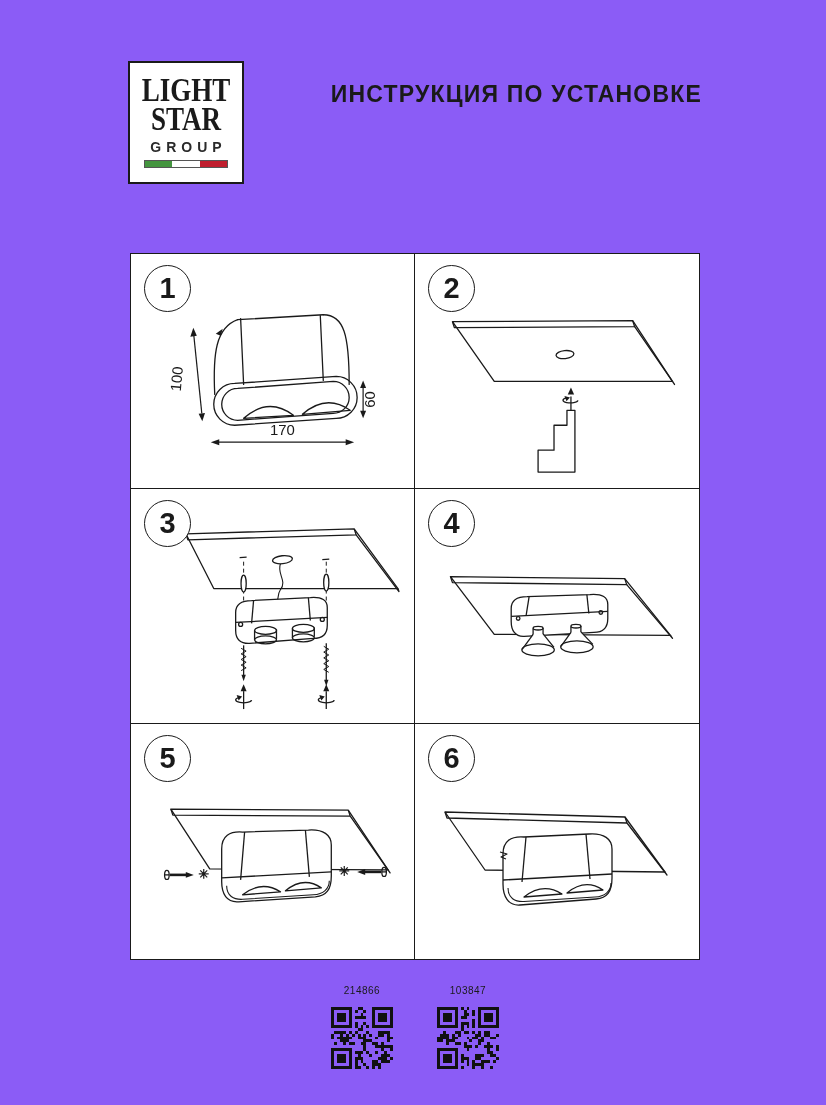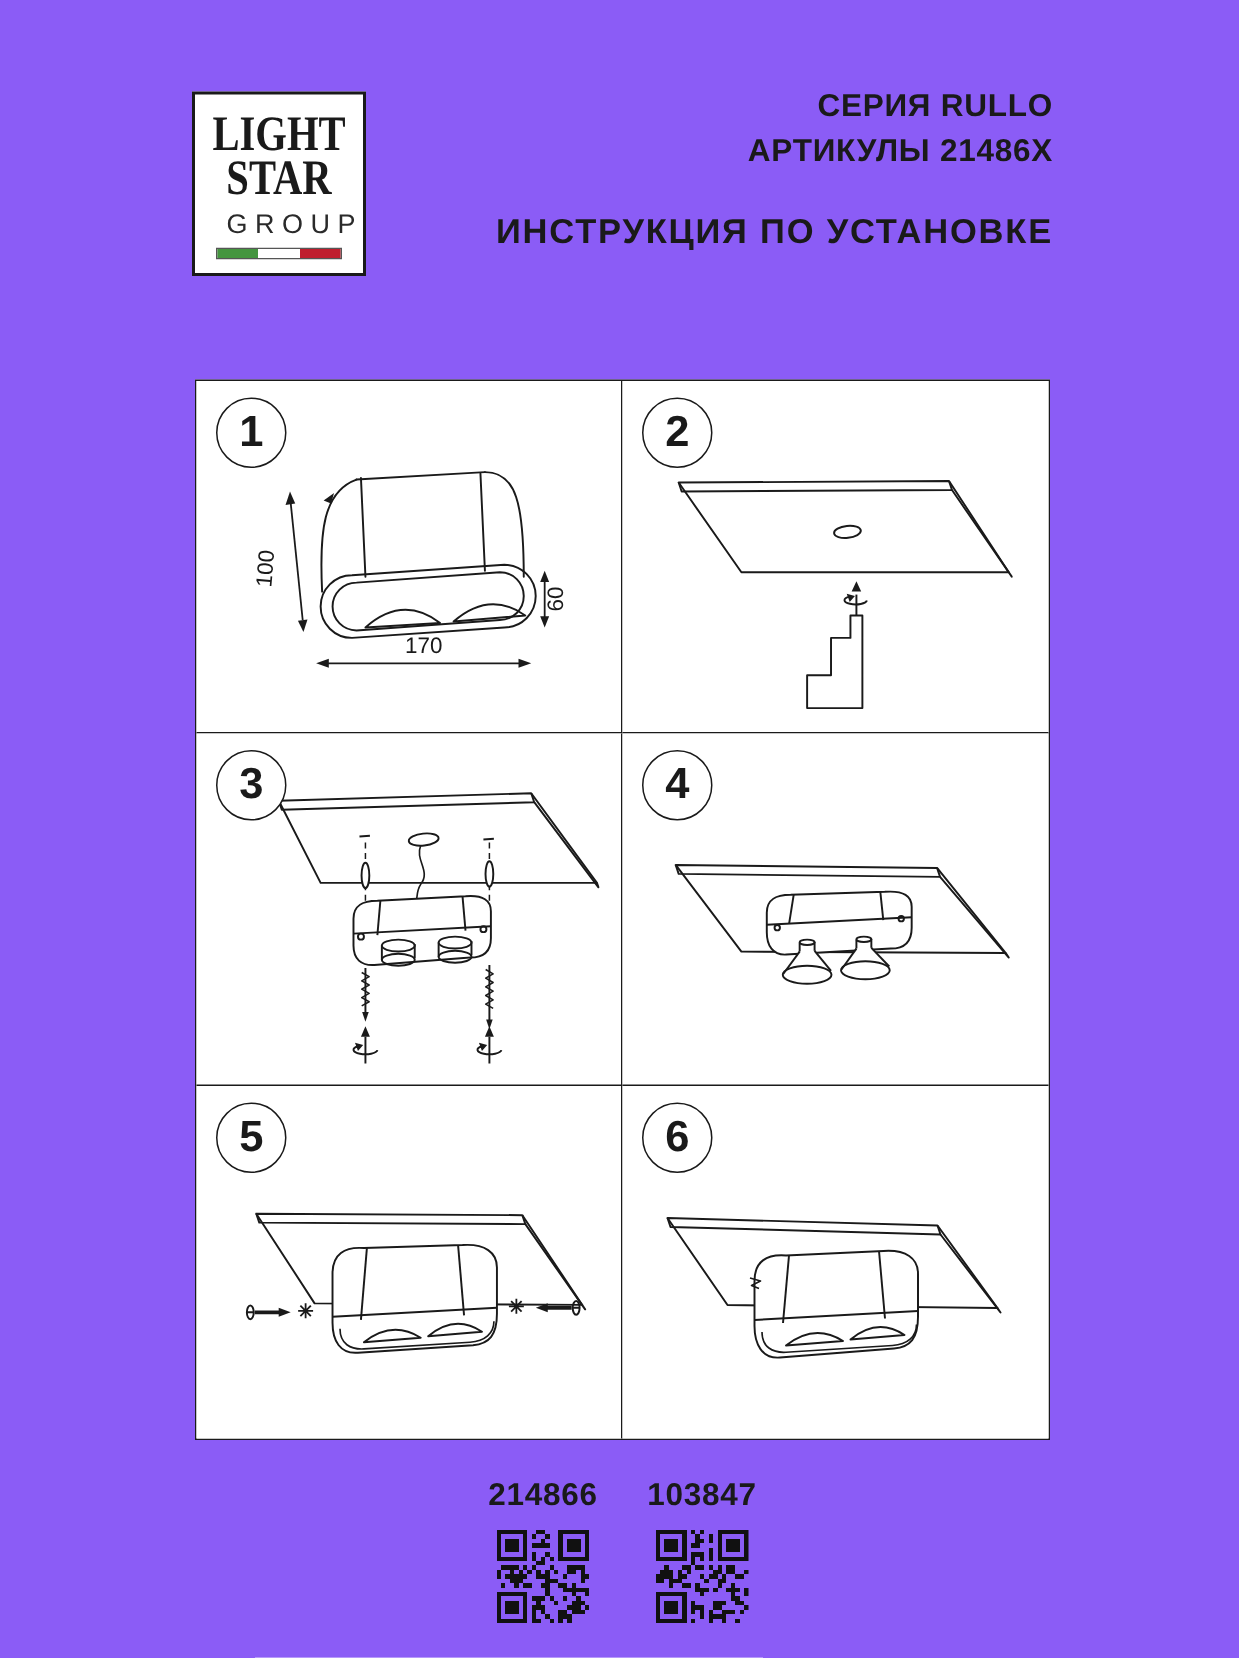--- a/index.html
+++ b/index.html
@@ -6,22 +6,22 @@
   html,body { width:826px; height:1105px; }
   body { background:#fff; font-family:"Liberation Sans", sans-serif; color:#1a1a1a; }
   .page { position:relative; width:826px; height:1105px; background:#8b5cf6; overflow:hidden; }
 
   
   .logo-box { position:absolute; left:128px; top:61px; width:116px; height:123px;
               border:2px solid #1a1a1a; background:#fff; text-align:center; }
   .logo-word { font-family:"Liberation Serif", serif; font-weight:700; font-size:33px;
                line-height:29px; transform:scaleX(0.82); transform-origin:50% 50%; letter-spacing:0; }
   .logo-word.first { margin-top:13px; }
-  .logo-group { margin-top:5px; font-size:18px; letter-spacing:5px; text-indent:5px;
-                color:#2a2a2a; font-weight:400;text-align:right; }
+  .logo-group { margin-top:5px; font-size:14px; letter-spacing:5px; text-indent:5px;
+                color:#2a2a2a; font-weight:700; }
   .logo-flag { display:block; margin:5px auto 0; }
 
   
   .titles { position:absolute; top:56px; right:124px; text-align:right; }
   .titles .block1 div { font-size:21px; font-weight:700; line-height:30px; letter-spacing:0.5px; }
   .titles .block2 { margin-top:23px;margin-left:42px; }
   .titles .block2 div { font-size:23px; font-weight:700; line-height:30px; letter-spacing:1.2px; }
 
   
   .grid { position:absolute; left:130px; top:253px; width:570px; height:707px;
@@ -34,45 +34,41 @@
                  border:1.8px solid #1a1a1a; border-radius:50%; background:#fff;
                  display:flex; align-items:center; justify-content:center;
                  font-size:29px; font-weight:700; z-index:2; }
   .cell svg.draw { position:absolute; inset:0; width:100%; height:100%; }
   .draw text { font-family:"Liberation Sans", sans-serif; fill:#1a1a1a; font-size:15px; }
 
   
   .products { position:absolute; left:130px; top:985px; width:570px;
               display:flex; justify-content:center; gap:42px; }
   .product { display:flex; flex-direction:column; align-items:center; width:64px; }
-  .product .code { font-size:21px; font-weight:700; letter-spacing:0.5px; margin-bottom:11px; }
+  .product .code { font-size:10px; font-weight:400; letter-spacing:0.5px; margin-bottom:11px; }
   .qr { width:62px; height:62px; }
 </style>
 </head>
 <body>
 
 <div class="page">
 
   <div class="logo-box">
     <div class="logo-word first">LIGHT</div>
     <div class="logo-word">STAR</div>
     <div class="logo-group">GROUP</div>
     <svg class="logo-flag" width="84" height="8" viewBox="0 0 84 8">
       <rect x="0.5" y="0.5" width="83" height="7" fill="none" stroke="#555" stroke-width="1"></rect>
       <rect x="1" y="1" width="27" height="6" fill="#44953f"></rect>
       <rect x="28" y="1" width="28" height="6" fill="#ffffff"></rect>
       <rect x="56" y="1" width="27" height="6" fill="#bf1e2e"></rect>
     </svg>
   </div>
 
   <div class="titles">
-    <div class="block1">
-      <div>СЕРИЯ RULLO</div>
-      <div>АРТИКУЛЫ 21486X</div>
-    </div>
     <div class="block2">
       <div>ИНСТРУКЦИЯ ПО УСТАНОВКЕ</div>
     </div>
   </div>
 
   <div class="grid">
 
     <div class="cell">
       <div class="step-circle">
         <span>1</span>

